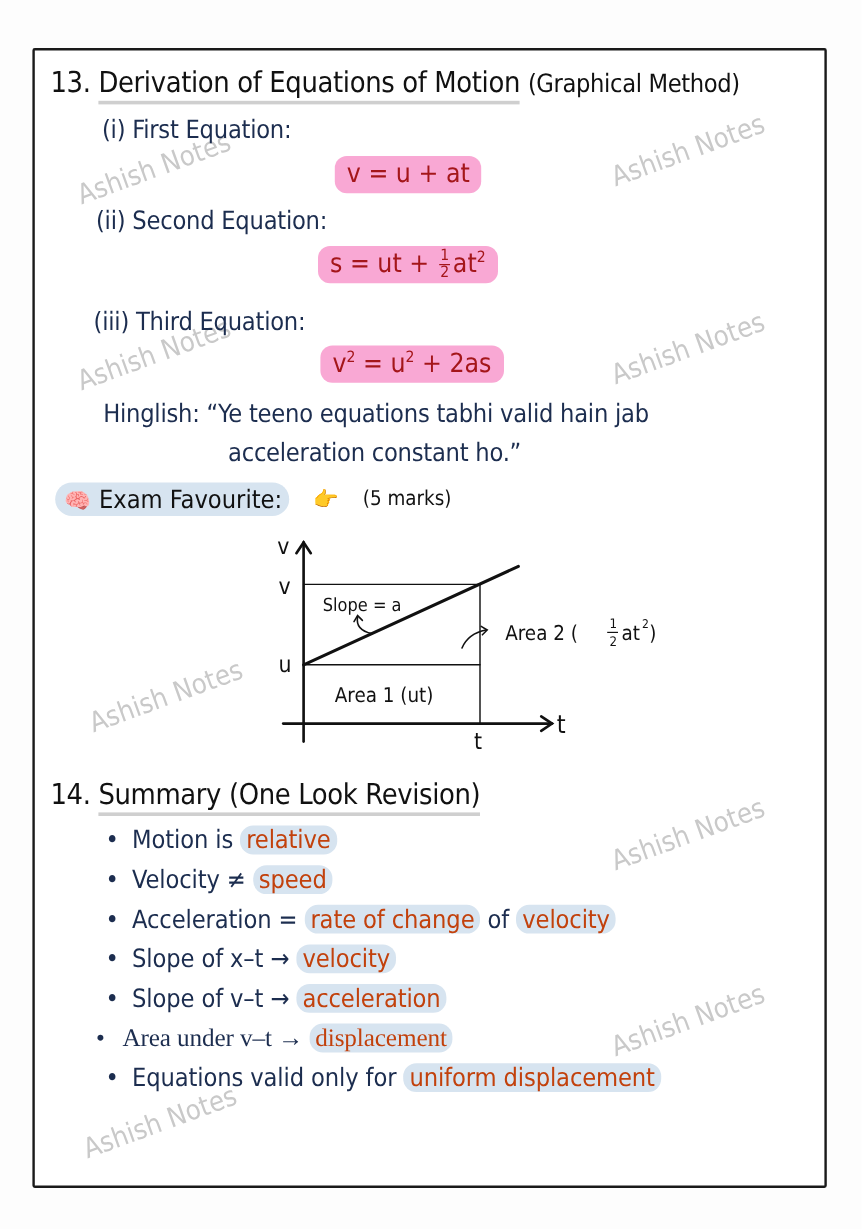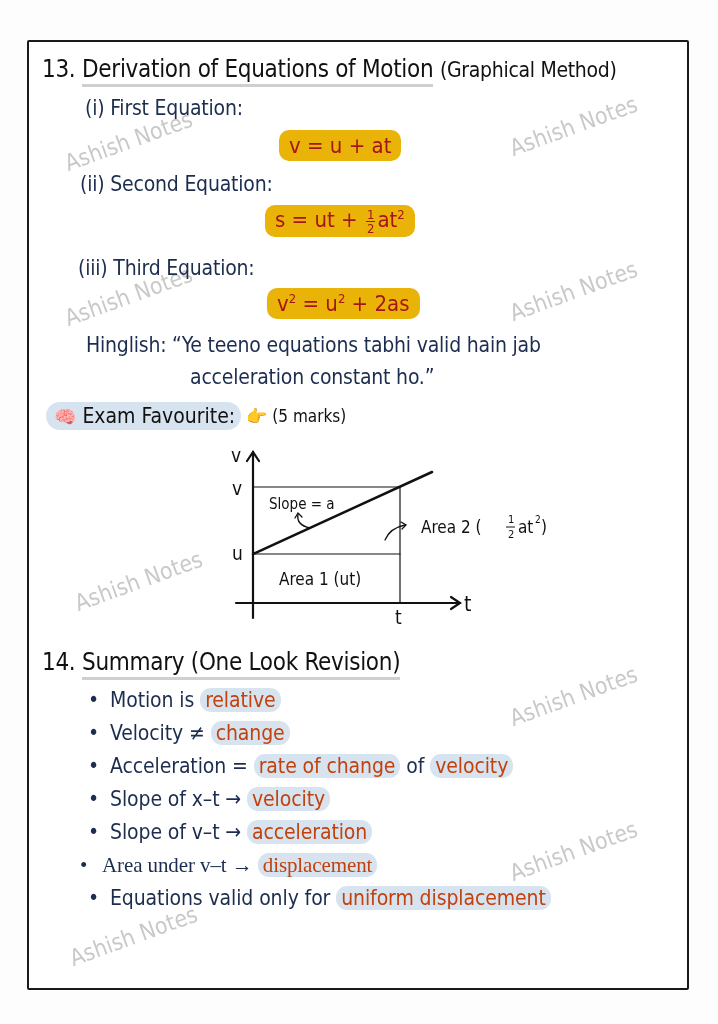--- a/index.html
+++ b/index.html
@@ -5,21 +5,21 @@
   html, body { margin:0; padding:0; }
   body { width:718px; height:1024px; background:#fdfdfd; position:relative; overflow:hidden;
          font-family:"DejaVu Sans Condensed","DejaVu Sans", sans-serif; color:#1c2d4f; }
   .frame { position:absolute; left:27px; top:40px; width:662px; height:950px;
            border:2.5px solid #1a1a1a; background:#fff; box-sizing:border-box; border-radius:2px; }
   .abs { position:absolute; white-space:nowrap; }
   .h1 { font-size:24px; color:#111; letter-spacing:-0.3px; }
   .h1 .u { border-bottom:3px solid #cfcfcf; padding-bottom:1px; }
   .h1 .paren { font-size:21px; }
   .sub { font-size:21px; color:#1c2d4f; letter-spacing:-0.2px; }
-  .eq { background:#eab308; color:#a4161a; border-radius:10px; font-size:22px; padding:3px 10px; }
+  .eq { background:#f9a8d4; color:#a4161a; border-radius:10px; font-size:22px; padding:3px 10px; }
   .eq sup { font-size:13px; }
   .frac { display:inline-block; vertical-align:middle; text-align:center; font-size:13px; line-height:13px; margin:0 2px; }
   .frac span { display:block; }
   .frac .num { border-bottom:1.5px solid currentColor; padding:0 1px; }
   .hinglish { font-size:21px; color:#1c2d4f; letter-spacing:-0.2px; }
   .exam-pill { background:#d7e4f0; border-radius:14px; padding:2px 6px 2px 8px; font-size:21px; color:#111; }
   .quote { font-size:21px; color:#111; }
   .marks { font-size:17px; color:#111; }
   .bullet { font-size:21px; color:#1c2d4f; letter-spacing:-0.1px; }
   .bullet .dot { display:inline-block; width:22px; }
@@ -56,21 +56,21 @@
 </div>
 
 <div class="abs sub" style="left:78px; top:256px;">(iii) Third Equation:</div>
 <div class="abs eq" style="left:267px; top:288px;">
   <span>v</span><sup>2</sup><span> = u</span><sup>2</sup><span> + 2as</span>
 </div>
 
 <div class="abs hinglish" style="left:86px; top:333px;">Hinglish: “Ye teeno equations tabhi valid hain jab</div>
 <div class="abs hinglish" style="left:190px; top:365px;">acceleration constant ho.”</div>
 
-<div class="abs" style="left:46px; top:402px; display:flex; align-items:center; gap:5px;">
+<div class="abs" style="left:46px; top:402px; display:flex; align-items:center; gap:20px;">
   <span class="exam-pill">
     <span style="font-size:18px;">🧠</span>
     <span>Exam Favourite:</span>
   </span>
   <span style="font-size:17px;">👉</span>
   <span class="marks">(5 marks)</span>
 </div>
 
 <svg class="abs" style="left:0; top:0;" width="718" height="1024">
   <g stroke="#111" fill="none" stroke-linecap="round">
@@ -115,21 +115,21 @@
 
 <div class="abs h1" style="left:42px; top:648px;text-align:right;">
   <span>14.</span>
   <span class="u">Summary (One Look Revision)</span>
 </div>
 
 <div class="abs bullet" style="left:88px; top:688px;">
   <span class="dot">•</span><span>Motion is </span><span class="hl">relative</span>
 </div>
 <div class="abs bullet" style="left:88px; top:721px;">
-  <span class="dot">•</span><span>Velocity ≠ </span><span class="hl">change</span>
+  <span class="dot">•</span><span>Velocity ≠ </span><span class="hl">speed</span>
 </div>
 <div class="abs bullet" style="left:88px; top:754px;">
   <span class="dot">•</span><span>Acceleration = </span><span class="hl">rate of change</span><span> of </span><span class="hl">velocity</span>
 </div>
 <div class="abs bullet" style="left:88px; top:787px;">
   <span class="dot">•</span><span>Slope of x–t → </span><span class="hl">velocity</span>
 </div>
 <div class="abs bullet" style="left:88px; top:820px;">
   <span class="dot">•</span><span>Slope of v–t → </span><span class="hl">acceleration</span>
 </div>

